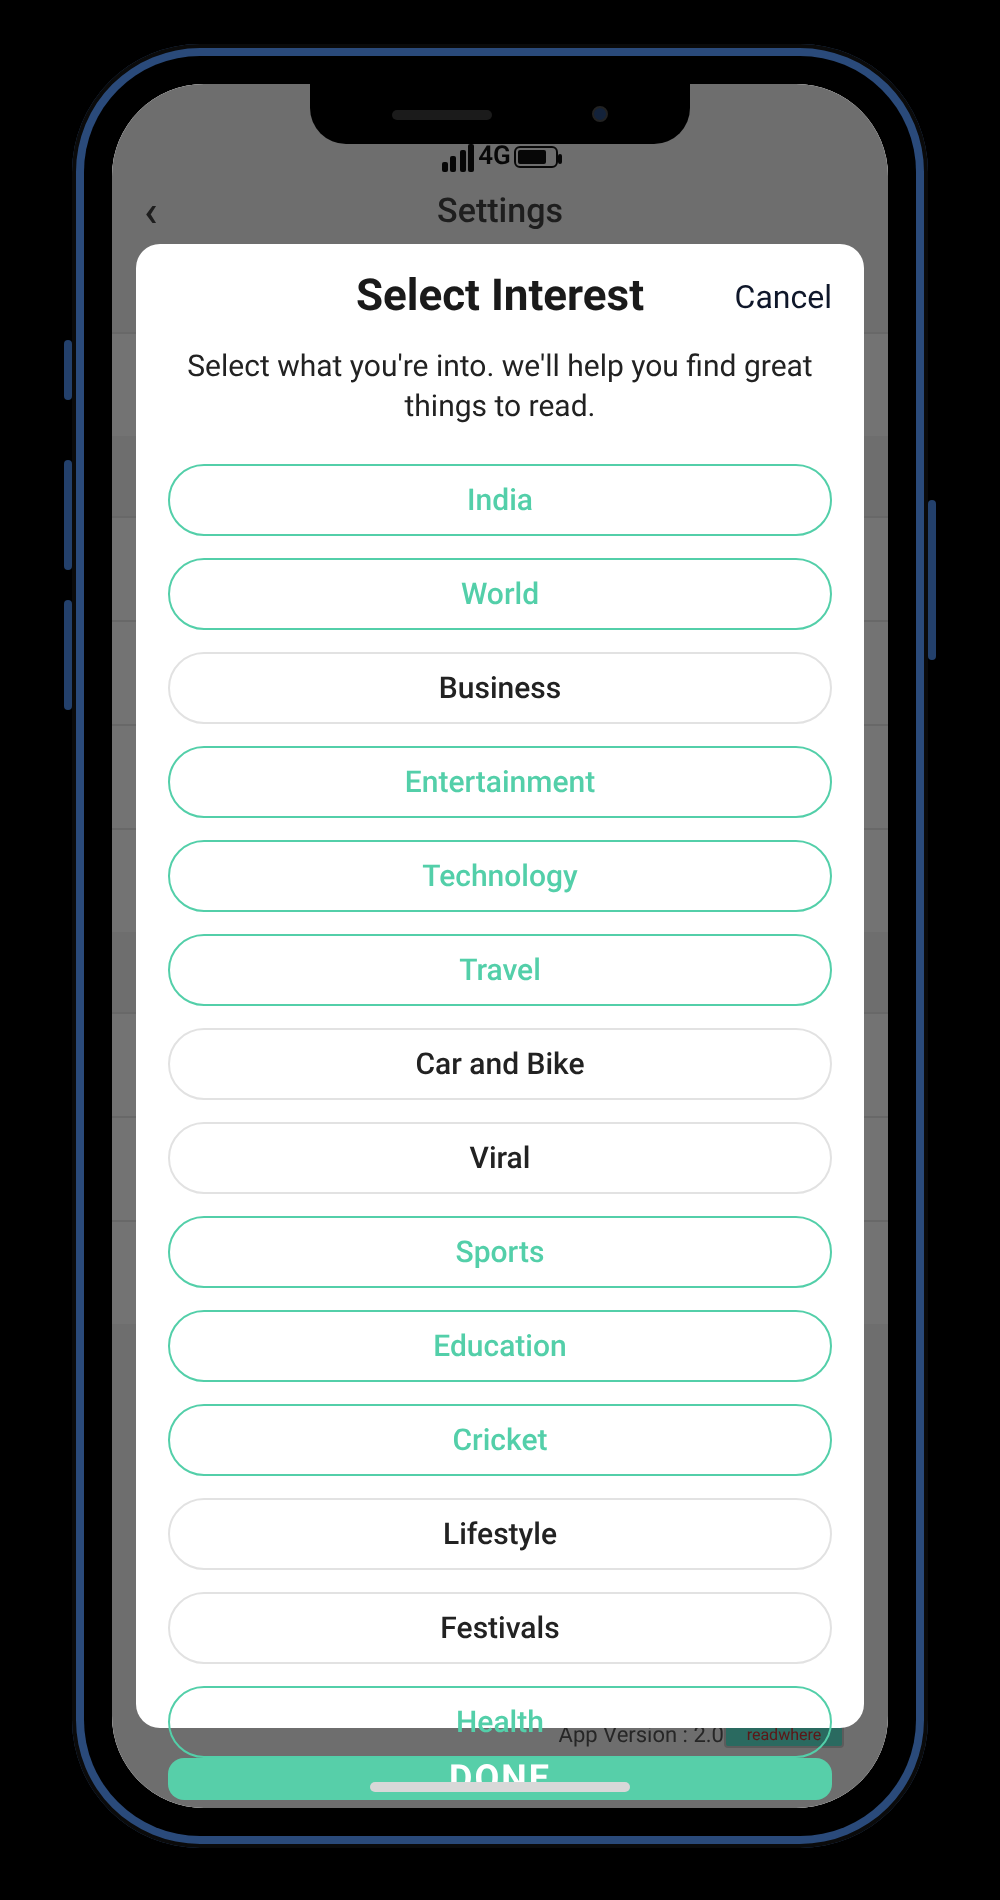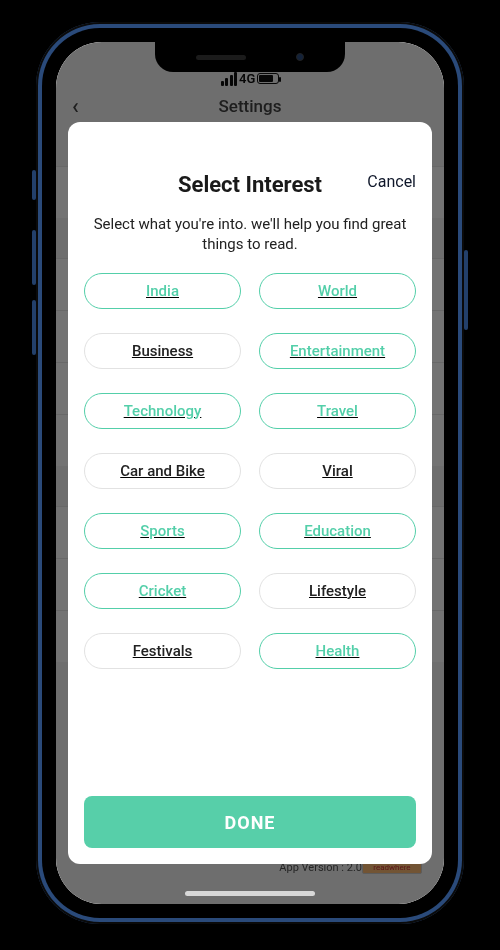--- a/index.html
+++ b/index.html
@@ -109,46 +109,45 @@
     font-size:17px;
     font-weight:500;
     position:relative;
   }
   .bg-header .back { position:absolute; left:16px; font-size:22px; }
   .bg-sect { font-size:15px; padding:16px 16px 6px; font-weight:500; color:#222; }
   .bg-row { height:52px; border-top:1px solid #e6e6e6; display:flex; align-items:center; padding:0 16px; gap:12px; font-size:15px; background:#fff; }
   .bg-row .ic { width:18px; height:18px; }
   .bg-footer { position:absolute; bottom:0; left:0; right:0; display:flex; justify-content:flex-end; align-items:flex-end; padding:10px 16px 30px; font-size:11px; color:#555; }
   .bg-footer .dev { text-align:right; }
-  .bg-footer .logo { width:60px; height:14px; background:#fdba74; border:1px solid #ccc; border-radius:2px; margin-top:2px; font-size:8px; display:flex; align-items:center; justify-content:center; color:#c33; }
+  .bg-footer .logo { width:60px; height:14px; background:#5eead4; border:1px solid #ccc; border-radius:2px; margin-top:2px; font-size:8px; display:flex; align-items:center; justify-content:center; color:#c33; }
 
   .scrim {
     position:absolute; inset:0; background:rgba(0,0,0,0.55); z-index:20;
   }
 
   
   .modal {
     position:absolute;
     left: 12px; right: 12px;
     top: 80px;
     bottom: 40px;
     background:#fff;
     border-radius:12px;
     z-index:30;
     display:flex;
     flex-direction:column;
     padding: 14px 16px 16px;
   }
   .modal-head {
     display:flex;
-    align-items:flex-start;
+    align-items:center;
     justify-content:center;
     position:relative;
     height:30px;
-    margin-top:36px;
   }
   .modal-title {
     font-size:22px;
     font-weight:700;
     color:#1a1a1a;
   }
   .modal-cancel {
     position:absolute;
     right:0;
     font-size:16px;
@@ -156,23 +155,22 @@
   }
   .modal-sub {
     text-align:center;
     font-size:15px;
     color:#222;
     margin:12px 4px 18px;
     line-height:1.35;
   }
   .chips {
     display:grid;
-    grid-template-columns: 1fr 1fr;
-    gap: 24px 18px;
-    text-decoration: underline;
+    grid-template-columns: 1fr;
+    gap: 11px 18px;
   }
   .chip {
     height:36px;
     border-radius:18px;
     border:1.5px solid;
     display:flex;
     align-items:center;
     justify-content:center;
     font-size:15px;
     font-weight:500;

